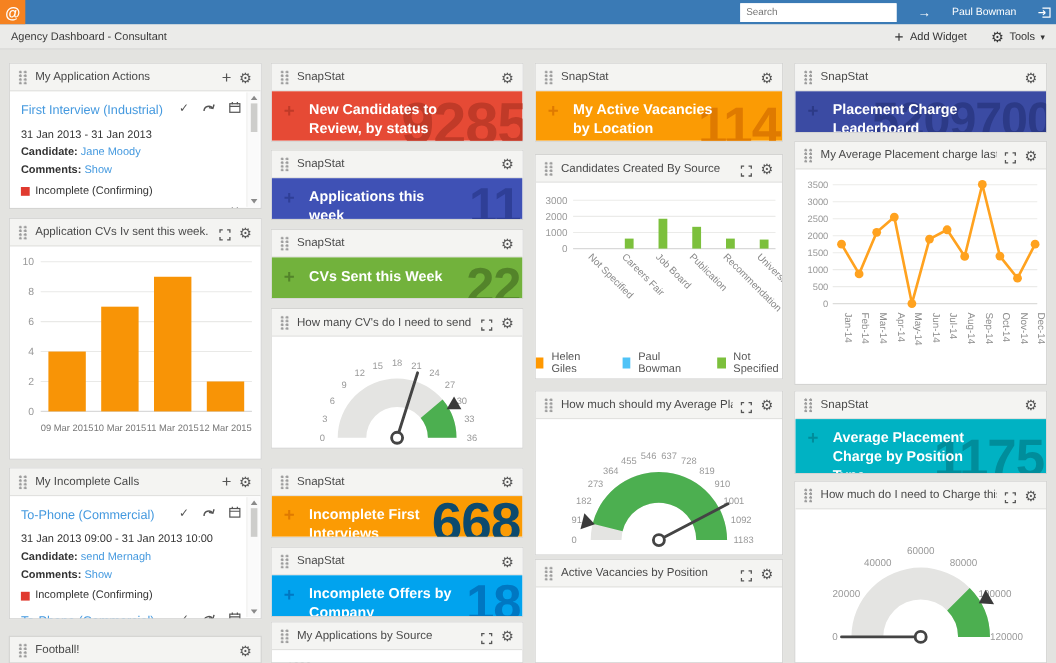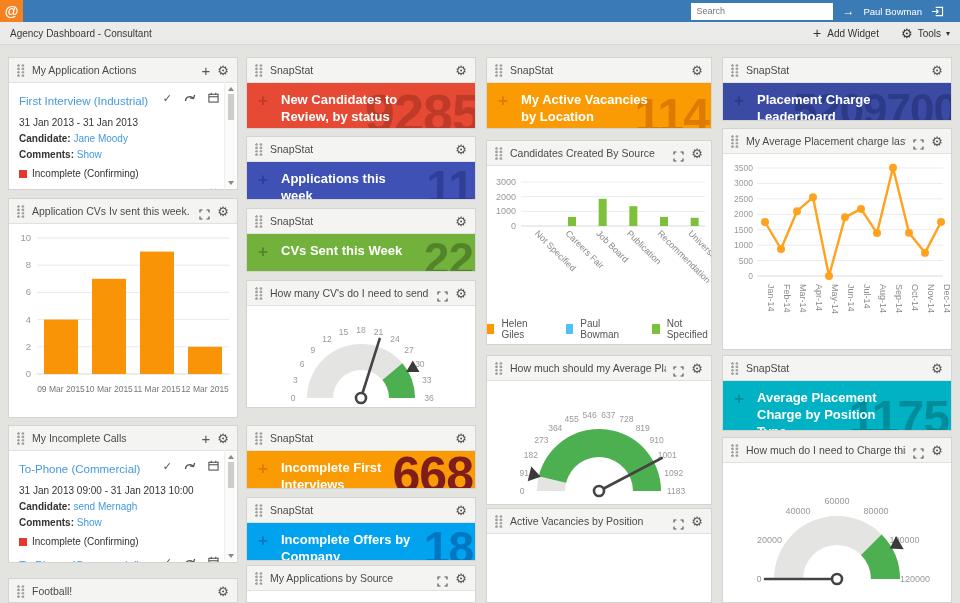--- a/index.html
+++ b/index.html
@@ -4,21 +4,21 @@
 <style>
   html,body{margin:0;padding:0}
   body{width:960px;height:603px;overflow:hidden;font-family:"Liberation Sans",sans-serif;background:#e3e3e0}
   .page{position:relative;width:960px;height:603px;background:#e3e3e0;overflow:hidden}
 
   
   .topnav{position:absolute;top:0;left:0;width:960px;height:22px;background:#3a7ab5;display:flex;align-items:center;z-index:5}
   .logo{width:23px;height:22px;background:#f58220;color:#fff;font-weight:700;font-size:14px;display:flex;align-items:center;justify-content:center;cursor:pointer}
   .nav-menu{display:flex;margin-left:56px;gap:19px}
   .nav-item{color:#fff;font-size:9px;font-weight:700;cursor:pointer;white-space:nowrap}
-  .search-wrap{margin-left:auto;display:flex;align-items:center;gap:9px;padding-right:16px}
+  .search-wrap{margin-left:auto;display:flex;align-items:center;gap:19px;padding-right:4px}
   .search-input{width:132px;height:13px;font-size:9px;border:1px solid #fff;padding:1px 4px;color:#333;font-family:"Liberation Sans",sans-serif}
   .nav-arrow{color:#fff;font-size:12px;line-height:1;cursor:pointer}
   .nav-user{color:#fff;font-size:9.5px;cursor:pointer}
   .logout{display:flex;align-items:center;cursor:pointer}
 
   
   .toolbar{position:absolute;top:22px;left:0;width:960px;height:23px;background:#ebebe9;border-bottom:1px solid #d6d6d4;display:flex;align-items:center;box-sizing:border-box;padding:0 10px;z-index:4}
   .bc{font-size:10px;color:#3a3a3a}
   .tb-right{margin-left:auto;display:flex;align-items:center;gap:5px;font-size:10px;color:#333}
   .tb-plus{font-size:14px;font-weight:400;color:#333;margin-right:1px}
@@ -348,21 +348,21 @@
 
   <div class="widget" style="left:246px;top:425px;width:230px;height:64px">
     <div class="w-head">
         <span class="dots"></span>
         <span class="w-title">SnapStat</span>
         <span class="gear">⚙</span>
       </div>
     <div class="snap-body" style="background: rgb(251, 155, 4);">
       <span class="snap-plus" style="color: rgb(223, 122, 0);">+</span>
       <div class="snap-title" style="max-width:88%">Incomplete First Interviews</div>
-      <div class="snap-num" style="color: #7f1d1d; font-size: 50px;">668</div>
+      <div class="snap-num" style="color: #0c4a6e; font-size: 50px;">668</div>
     </div>
   </div>
 
   <div class="widget" style="left:246px;top:497px;width:230px;height:64px">
     <div class="w-head">
         <span class="dots"></span>
         <span class="w-title">SnapStat</span>
         <span class="gear">⚙</span>
       </div>
     <div class="snap-body" style="background: rgb(1, 163, 238);">

